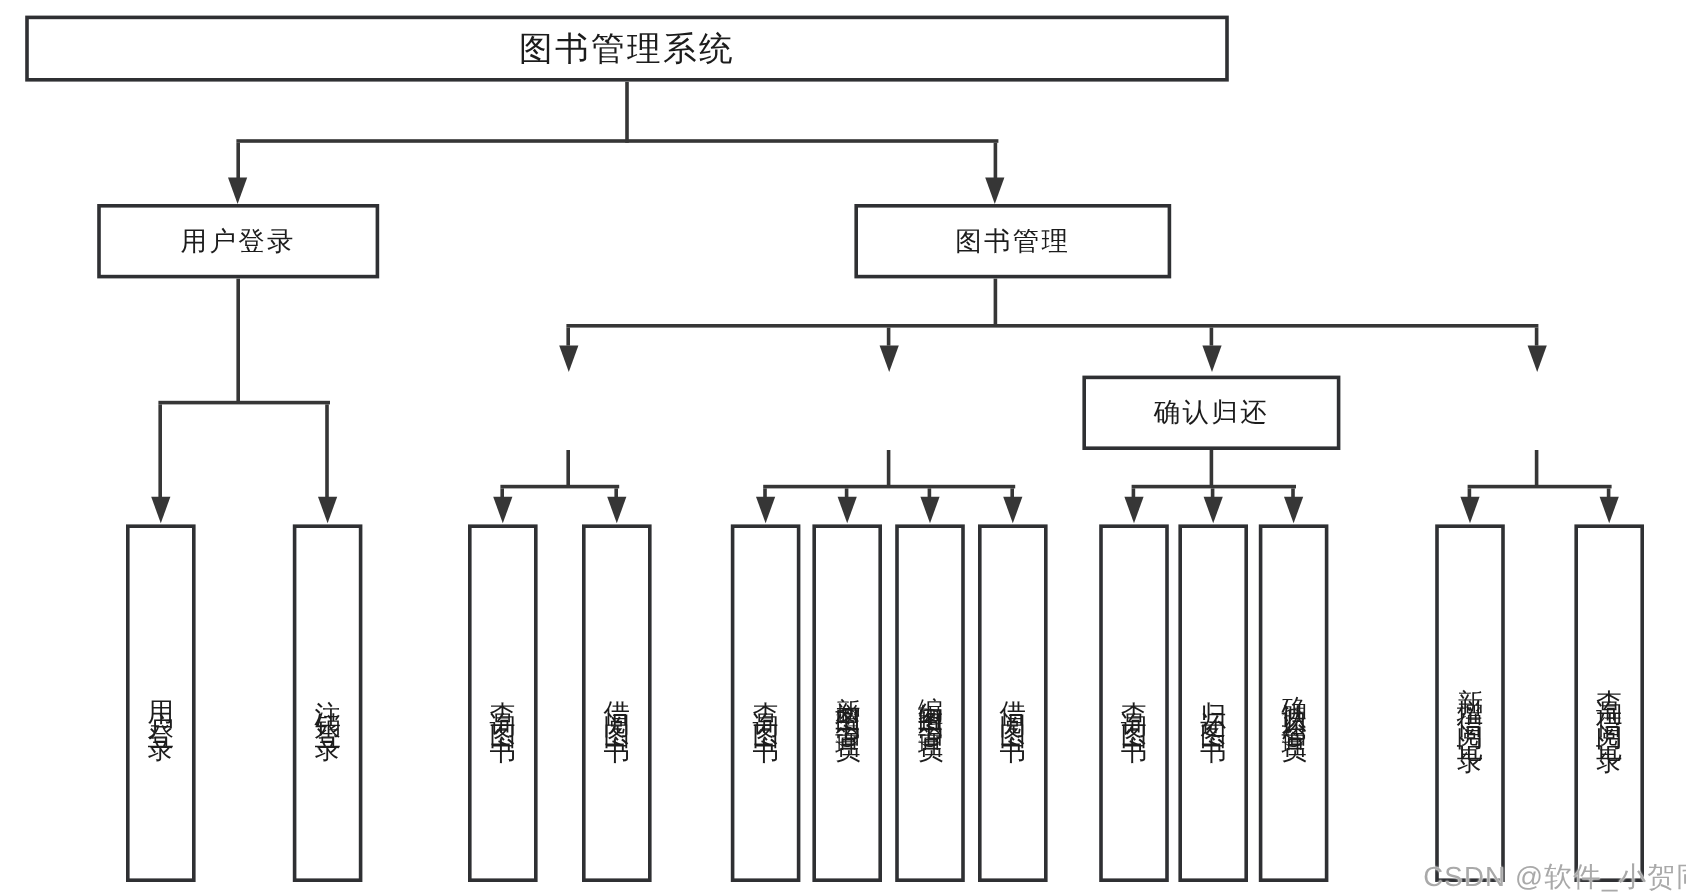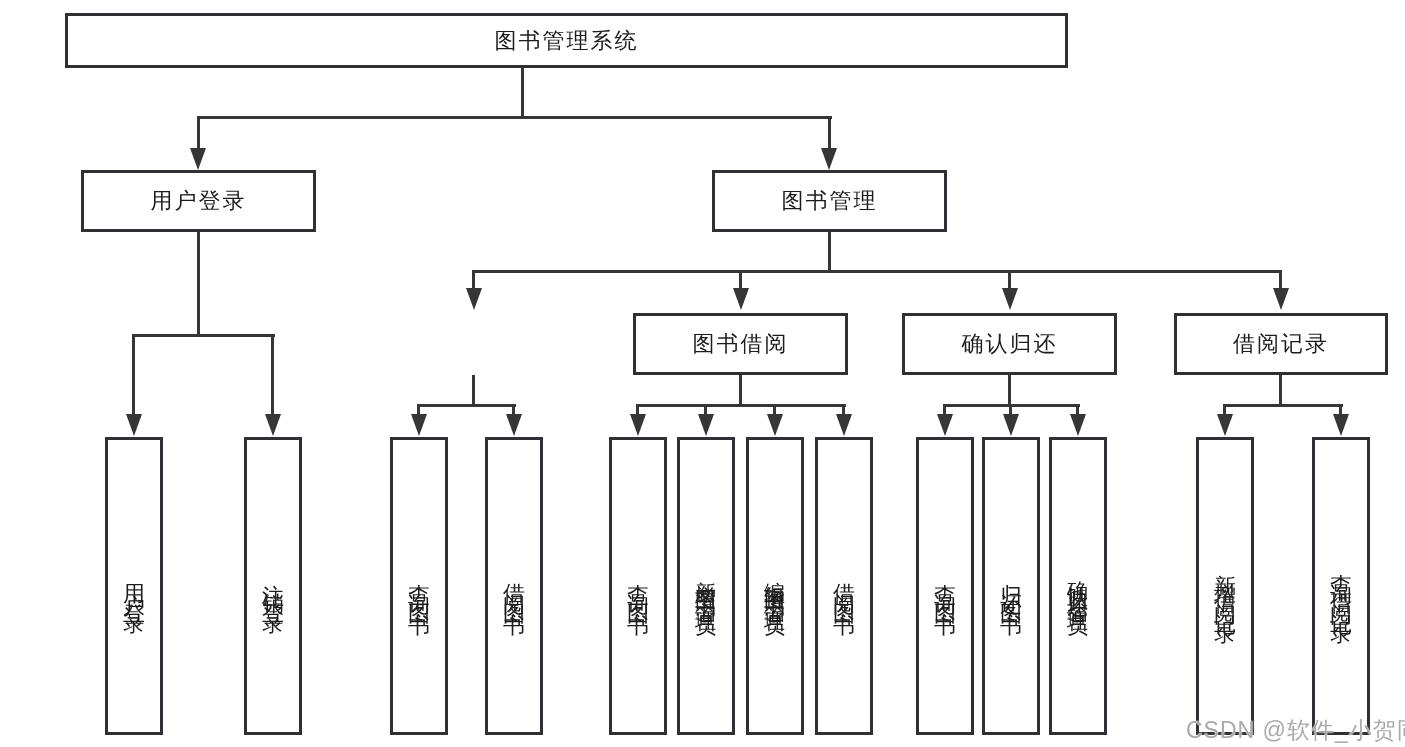--- a/index.html
+++ b/index.html
@@ -6,21 +6,21 @@
   .canvas{
     position:relative;width:1405px;height:747px;background:#ffffff;
     font-family:"Liberation Sans","DejaVu Sans",sans-serif;overflow:hidden;
   }
   .box{
     position:absolute;background:#ffffff;border:3px solid #2f3033;
     box-sizing:border-box;display:flex;align-items:center;justify-content:center;
     color:#1c1c1c;z-index:2;
   }
   .hbox{font-size:22px;letter-spacing:2px;}
-  .hbox.title{font-size:22px;margin-left:44px;}
+  .hbox.title{font-size:28px;}
   .vbox{
     writing-mode:vertical-rl;text-orientation:upright;
     font-size:22px;letter-spacing:10px;line-height:1;
   }
   .vbox.long{font-size:21px;letter-spacing:5px;}
   .ln{position:absolute;background:#363636;z-index:1;}
   .ar{
     position:absolute;width:0;height:0;z-index:1;
     border-left:8px solid transparent;border-right:8px solid transparent;
     border-top:22px solid #363636;
@@ -39,43 +39,41 @@
   <div class="box hbox title" style="left:21px;top:13px;width:1003px;height:55px;">图书管理系统</div>
 
   <div class="ln" style="left:521px;top:68px;width:3px;height:51px;"></div>
   <div class="ln" style="left:197px;top:116px;width:635px;height:3px;"></div>
   <div class="ln" style="left:197px;top:119px;width:3px;height:31px;"></div>
   <div class="ar" style="left:190px;top:148px;"></div>
   <div class="ln" style="left:828px;top:119px;width:3px;height:31px;"></div>
   <div class="ar" style="left:821px;top:148px;"></div>
 
   <div class="box hbox" style="left:81px;top:170px;width:235px;height:62px;">用户登录</div>
-  <div class="box hbox" style="left:712px;top:170px;width:235px;height:62px;">图书管理</div>
+  <div class="box hbox" style="left:712px;top:170px;width:264px;height:62px;">图书管理</div>
 
   <div class="ln" style="left:197px;top:232px;width:3px;height:104px;"></div>
   <div class="ln" style="left:132px;top:334px;width:143px;height:3px;"></div>
   <div class="ln" style="left:132px;top:337px;width:3px;height:78px;"></div>
   <div class="ar" style="left:126px;top:414px;"></div>
   <div class="ln" style="left:271px;top:337px;width:3px;height:78px;"></div>
   <div class="ar" style="left:265px;top:414px;"></div>
 
   <div class="ln" style="left:828px;top:232px;width:3px;height:40px;"></div>
   <div class="ln" style="left:472px;top:270px;width:810px;height:3px;"></div>
   <div class="ln" style="left:472px;top:273px;width:3px;height:15px;"></div>
   <div class="ar" style="left:466px;top:288px;"></div>
   <div class="ln" style="left:739px;top:273px;width:3px;height:15px;"></div>
   <div class="ar" style="left:733px;top:288px;"></div>
   <div class="ln" style="left:1008px;top:273px;width:3px;height:15px;"></div>
   <div class="ar" style="left:1002px;top:288px;"></div>
   <div class="ln" style="left:1279px;top:273px;width:3px;height:15px;"></div>
   <div class="ar" style="left:1273px;top:288px;"></div>
 
-  <div class="box hbox" style="left:633px;top:313px;width:215px;height:62px;">图书借阅</div>
   <div class="box hbox" style="left:902px;top:313px;width:215px;height:62px;">确认归还</div>
-  <div class="box hbox" style="left:1174px;top:313px;width:214px;height:62px;">借阅记录</div>
 
   <div class="ln" style="left:472px;top:375px;width:3px;height:31px;"></div>
   <div class="ln" style="left:417px;top:404px;width:99px;height:3px;"></div>
   <div class="ln" style="left:417px;top:407px;width:3px;height:8px;"></div>
   <div class="ar" style="left:411px;top:414px;"></div>
   <div class="ln" style="left:512px;top:407px;width:3px;height:8px;"></div>
   <div class="ar" style="left:506px;top:414px;"></div>
 
   <div class="ln" style="left:739px;top:375px;width:3px;height:31px;"></div>
   <div class="ln" style="left:636px;top:404px;width:210px;height:3px;"></div>

